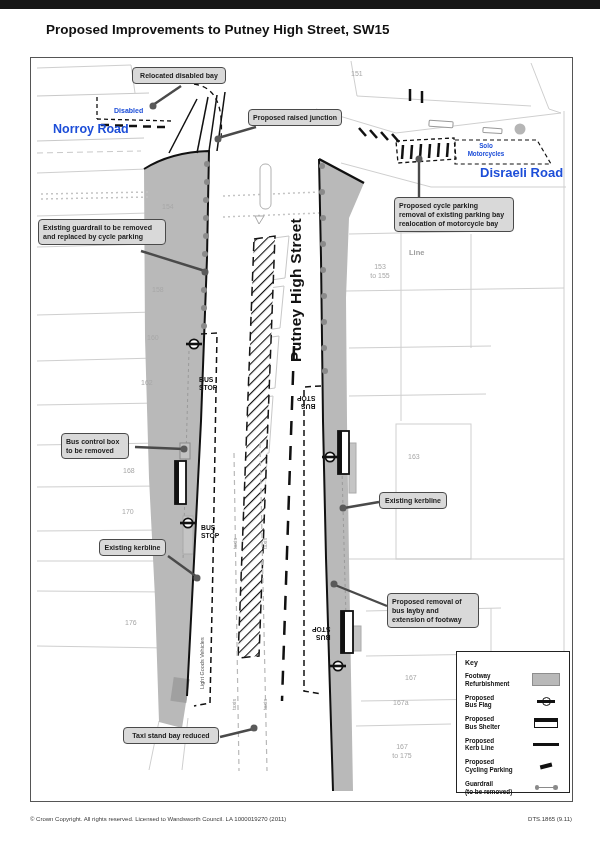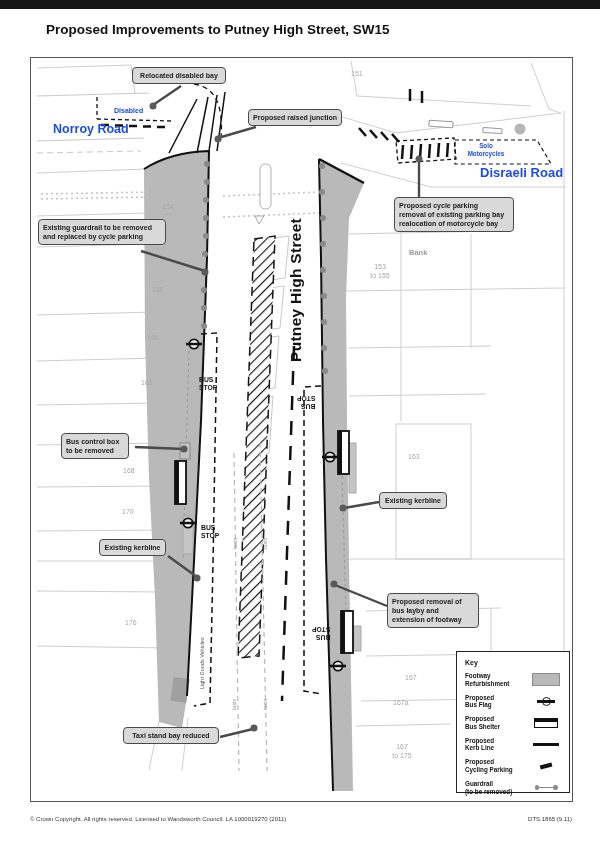--- a/index.html
+++ b/index.html
@@ -292,21 +292,21 @@
           <circle cx="223" cy="670" r="3.5" stroke="none"></circle>
       </g>
     </svg>
 
     <div class="t bold" style="left:22px; top:64px; font-size:12.5px;">Norroy Road</div>
     <div class="vtext bold" style="left:256px; top:304px; font-size:15.5px; letter-spacing:0.3px; color:#111;">Putney High Street</div>
     <div class="t bold" style="left:405px; top:107px; font-size:13px;margin-left:44px;">Disraeli Road</div>
     <div class="t bold pre center" style="left:424px; top:84px; width:62px; font-size:6.3px; line-height:1.25;">Solo
 Motorcycles</div>
     <div class="t bold" style="left:83px; top:49px; font-size:7px;">Disabled</div>
-    <div class="t muted" style="left:378px; top:190px; font-size:7.5px; font-weight:600;">Bank</div>
+    <div class="t muted" style="left:378px; top:190px; font-size:7.5px; font-weight:600;">Line</div>
     <div class="vtext" style="left:168px; top:631px; font-size:5.5px; color:#555;">Light Goods Vehicles</div>
     <div class="vtext" style="left:201px; top:491px; font-size:5.5px; color:#9a9a9a;">taxis</div>
     <div class="vtext" style="left:231px; top:491px; font-size:5.5px; color:#9a9a9a;">taxis</div>
     <div class="vtext" style="left:200px; top:652px; font-size:5.5px; color:#9a9a9a;">taxis</div>
     <div class="vtext" style="left:231px; top:652px; font-size:5.5px; color:#9a9a9a;">taxis</div>
 
     <div class="busstop" style="left:168px; top:318px;">BUS
 STOP</div>
     <div class="busstop" style="left:170px; top:466px;">BUS
 STOP</div>

